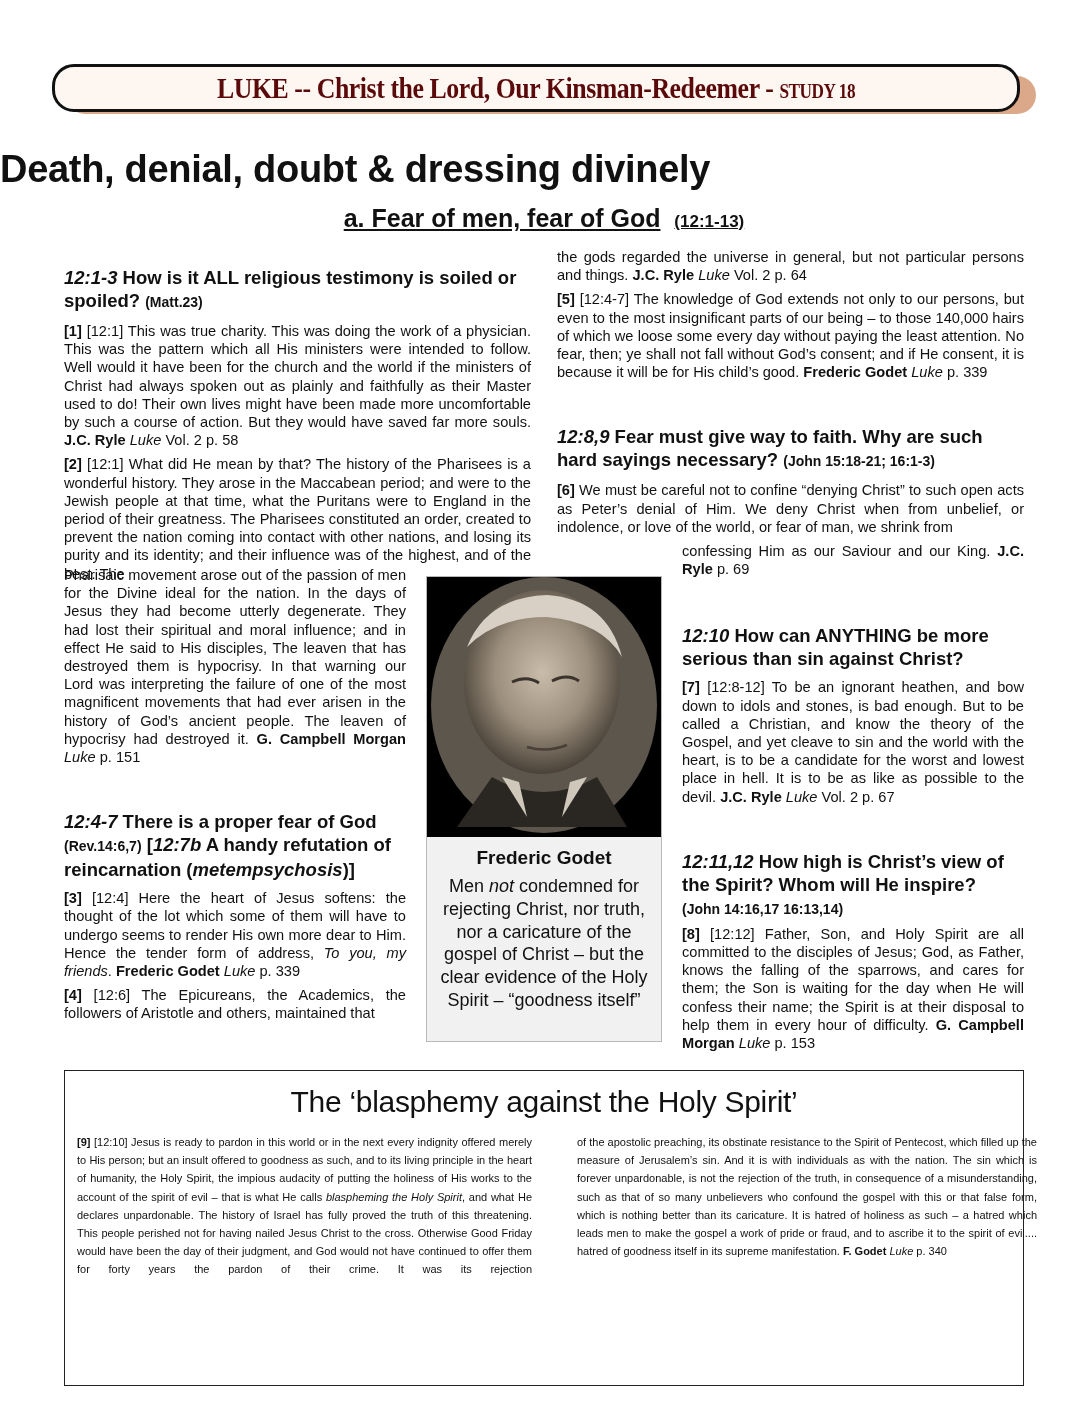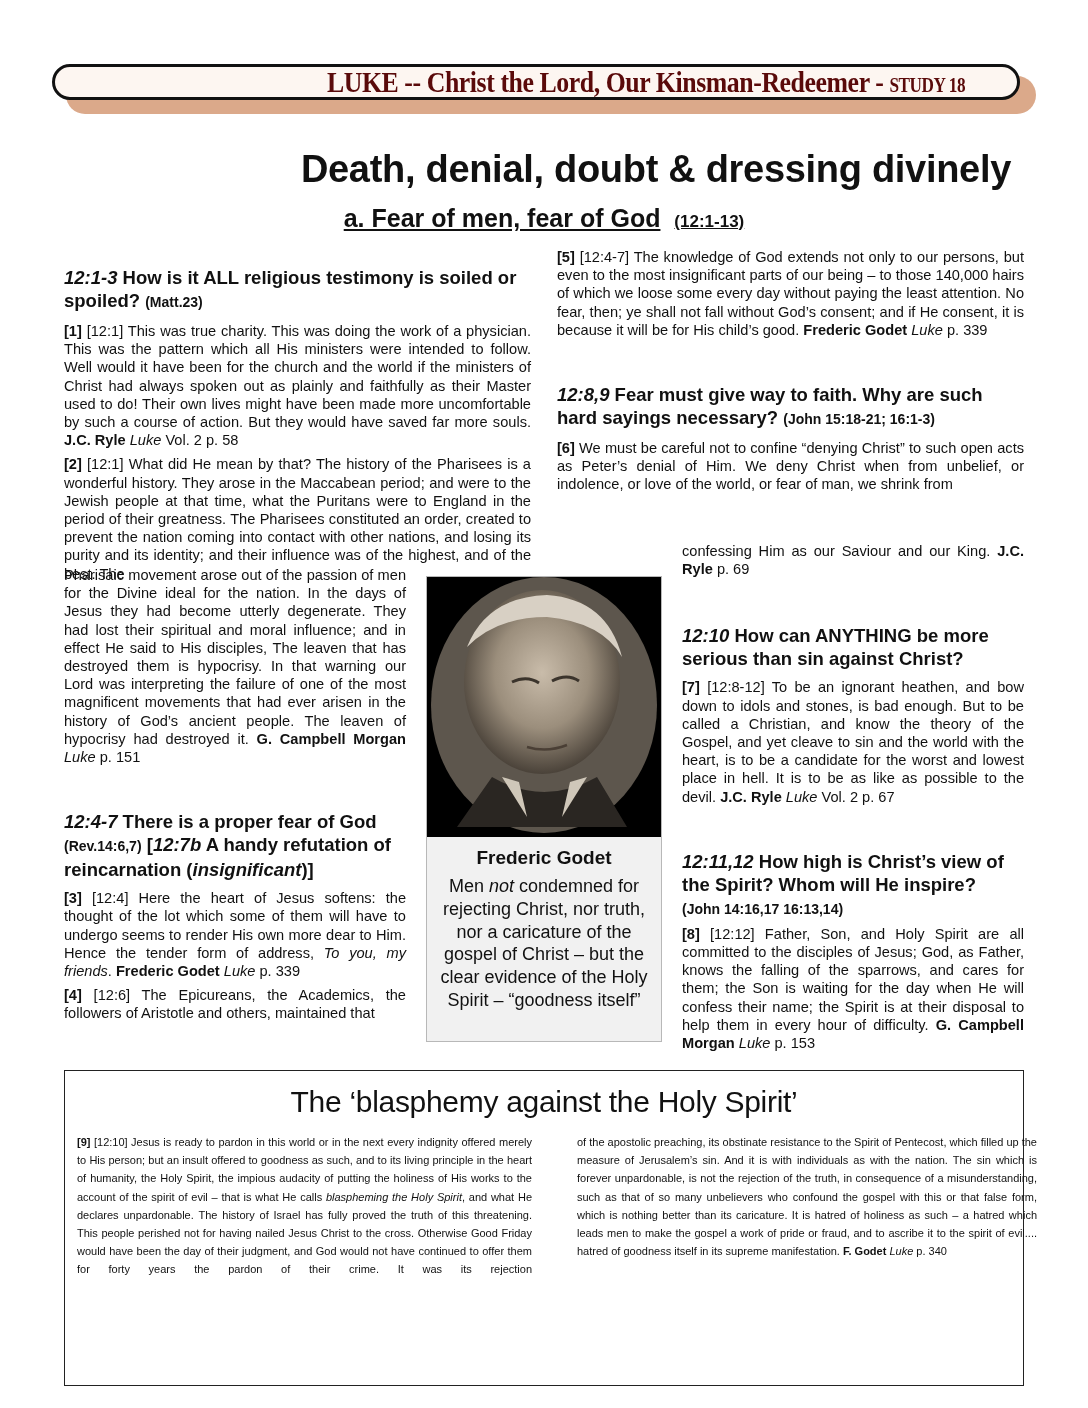--- a/index.html
+++ b/index.html
@@ -6,34 +6,34 @@
     body {
       width: 1088px; height: 1408px; position: relative; overflow: hidden;
       font-family: "Liberation Sans", sans-serif; color: #111;
     }
     
     .banner-shadow {
       position: absolute; left: 66px; top: 76px; width: 970px; height: 38px;
       background: #dba98a; border-radius: 22px;
     }
     .banner {
-      position: absolute; left: 52px; top: 64px; width: 968px; height: 36px;
+      position: absolute; left: 52px; top: 64px; width: 968px; height: 48px;
       background: #fdf6f1; border: 3px solid #111; border-radius: 22px;
-      display: flex; align-items: center; justify-content: flex-end;
+      display: flex; align-items: center; justify-content: center;
       box-sizing: border-box;
     }
     .banner-title {
       font-family: "Liberation Serif", serif; font-weight: bold; color: #5a0a0a;
       font-size: 30px; letter-spacing: -0.5px; transform: scaleX(0.86);
       white-space: nowrap; line-height: 1;
     }
     .banner-title .study { font-size: 20px; }
 
     .main-title {
-      position: absolute; left: 0; top: 148px; width: 1011px; text-align: right;
+      position: absolute; left: 0; top: 148px; width: 1011px; text-align: left;
       font-weight: bold; font-size: 38px; letter-spacing: -0.3px;
     }
     .sub-title {
       position: absolute; left: 0; top: 204px; width: 1088px; text-align: center;
       font-weight: bold; font-size: 25px;
     }
     .sub-title .u { text-decoration: underline; }
     .sub-title .ref { font-size: 17px; text-decoration: underline; }
 
     .block { position: absolute; text-align: justify; font-size: 14.6px; line-height: 18.2px; }
@@ -89,21 +89,21 @@
 
 <div class="block" style="left:64px; top:250px; width:467px;">
   <div class="h"><i>12:1-3</i><span> How is it ALL religious testimony is soiled or spoiled? </span><span class="ref-small">(Matt.23)</span></div>
   <p><span class="num">[1]</span><span> [12:1] This was true charity. This was doing the work of a physician. This was the pattern which all His ministers were intended to follow.  Well would it have been for the church and the world if the ministers of Christ had always spoken out as plainly and faithfully as their Master used to do!  Their own lives might have been made more uncomfortable by such a course of action. But they would have saved far more souls.  </span><span class="auth">J.C. Ryle</span> <i>Luke</i><span> Vol. 2 p. 58</span></p>
   <p style="margin:0; text-align-last:left;"><span class="num">[2]</span><span> [12:1] What did He mean by that?  The history of the Pharisees is a wonderful history.  They arose in the Maccabean period; and were to the Jewish people at that time, what the Puritans were to England in the period of their greatness.  The Pharisees constituted an order, created to prevent the nation coming into contact with other nations, and losing its purity and its identity; and their influence was of the highest, and of the best. The</span></p>
 </div>
 
 <div class="block" style="left:64px; top:566px; width:342px;">
   <p><span>Pharisaic movement arose out of the passion of men for the Divine ideal for the nation. In the days of Jesus they had become utterly degenerate. They had lost their spiritual and moral influence; and in effect He said to His disciples, The leaven that has destroyed them is hypocrisy. In that warning our Lord was interpreting the failure of one of the most magnificent movements that had ever arisen in the history of God’s ancient people. The leaven of hypocrisy had destroyed it.  </span><span class="auth">G. Campbell Morgan</span> <i>Luke</i><span> p. 151</span></p>
   <div style="height:22px;"></div>
-  <div class="h"><i>12:4-7</i><span> There is a proper fear of God </span><span class="ref-small">(Rev.14:6,7)</span><span> [</span><i>12:7b</i><span>  A handy refutation of reincarnation (</span><i>insignificant</i><span>)]</span></div>
+  <div class="h"><i>12:4-7</i><span> There is a proper fear of God </span><span class="ref-small">(Rev.14:6,7)</span><span> [</span><i>12:7b</i><span>  A handy refutation of reincarnation (</span><i>metempsychosis</i><span>)]</span></div>
   <p><span class="num">[3]</span><span> [12:4] Here the heart of Jesus softens: the thought of the lot which some of them will have to undergo seems to render His own more dear to Him.  Hence the tender form of address, </span><i>To you, my friends</i><span>.  </span><span class="auth">Frederic Godet</span> <i>Luke</i><span> p. 339</span></p>
   <p><span class="num">[4]</span><span> [12:6] The Epicureans, the Academics, the followers of Aristotle and others, maintained that</span></p>
 </div>
 
 <div class="portrait-box">
   <div class="portrait-img">
     <svg width="234" height="260" viewBox="0 0 234 260">
       <defs>
         <radialGradient id="face" cx="50%" cy="45%" r="55%">
           <stop offset="0%" stop-color="#c9bcaa"></stop>
@@ -122,20 +122,21 @@
       <path d="M100 170 Q120 176 140 168" stroke="#4a3f35" stroke-width="2.5" fill="none"></path>
     </svg>
   </div>
   <div class="portrait-caption">
     <div class="portrait-name">Frederic Godet</div>
     <div class="portrait-text"><span>Men </span><i>not</i><span> condemned for rejecting Christ, nor truth, nor a caricature of the gospel of Christ – but the clear evidence of the Holy Spirit – “goodness itself”</span></div>
   </div>
 </div>
 
 <div class="block" style="left:557px; top:248px; width:467px;">
+  <p><span>the gods regarded the universe in general, but not particular persons and things.  </span><span class="auth">J.C. Ryle</span> <i>Luke</i><span> Vol. 2 p. 64</span></p>
   <p><span class="num">[5]</span><span> [12:4-7] The knowledge of God extends not only to our persons, but even to the most insignificant parts of our being – to those 140,000 hairs of which we loose some every day without paying the least attention. No fear, then; ye shall not fall without God’s consent; and if He consent, it is because it will be for His child’s good.  </span><span class="auth">Frederic Godet</span> <i>Luke</i><span> p. 339</span></p>
   <div style="height:22px;"></div>
   <div class="h"><i>12:8,9</i><span> Fear must give way to faith. Why are such hard sayings necessary? </span><span class="ref-small">(John 15:18-21; 16:1-3)</span></div>
   <p style="margin:0;"><span class="num">[6]</span><span> We must be careful not to confine “denying Christ” to such open acts as Peter’s denial of Him.  We deny Christ when from unbelief, or indolence, or love of the world, or fear of man, we shrink from</span></p>
 </div>
 
 <div class="block" style="left:682px; top:542px; width:342px;">
   <p><span>confessing Him as our Saviour and our King.  </span><span class="auth">J.C. Ryle</span><span> p. 69</span></p>
   <div style="height:24px;"></div>
   <div class="h"><i>12:10</i><span> How can ANYTHING be more serious than sin against Christ?</span></div>

